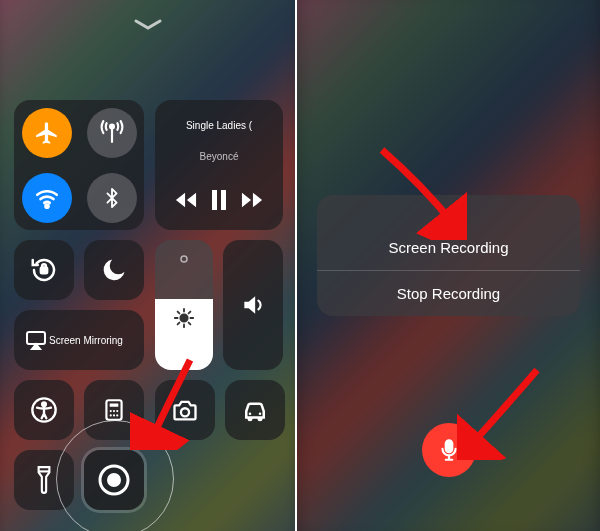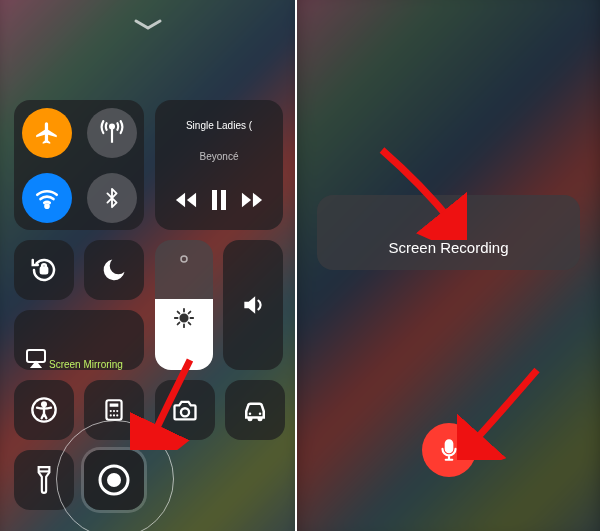--- a/index.html
+++ b/index.html
@@ -59,21 +59,21 @@
   .media .artist { font-size: 10px; color: rgba(255,255,255,.7); margin-top:20px;}
   .controls { display:flex; gap:14px; align-items:center; margin-top:4px;}
 
   .lock { left:14px; top:240px; width:60px; height:60px; display:flex;align-items:center;justify-content:center;color:#fff;}
   .dnd { left:84px; top:240px; width:60px; height:60px; display:flex;align-items:center;justify-content:center;color:#fff;}
   .brightness { left:155px; top:240px; width:58px; height:130px; background: rgba(70,70,73,.72);
     display:flex; flex-direction:column; justify-content:flex-end; overflow:hidden;}
   .brightness .fill { background:#fff; height:55%; width:100%; display:flex;align-items:flex-start;justify-content:center; padding-top:8px;}
   .brightness .icon-top { position:absolute; top:10px; left:50%; transform:translateX(-50%); color: rgba(255,255,255,.6);}
   .volume { left:223px; top:240px; width:60px; height:130px; display:flex;align-items:center;justify-content:center;color:#fff;}
-  .mirror { left:14px; top:310px; width:130px; height:60px; display:flex;align-items:flex-end;gap:1px;padding:0 10px;color:#bef264;}
+  .mirror { left:14px; top:310px; width:130px; height:60px; display:flex;align-items:center;gap:1px;padding:0 10px;color:#ffffff;}
   .mirror .lbl { font-size: 10px; line-height:1.1; }
 
   .row4 { top:380px; width:60px; height:60px; display:flex;align-items:center;justify-content:center;color:#fff;}
   .r1{left:14px;} .r2{left:84px;}  .r3{left:155px;} .r4{left:225px;}
   .row5 { top:450px; width:60px; height:60px; display:flex;align-items:center;justify-content:center;color:#fff;}
   .s1{left:14px;} .s2{left:84px; background: rgba(30,30,33,.85); box-shadow: 0 0 0 3px rgba(255,255,255,.18);}
 
   .halo {
     position:absolute; left:56px; top:420px; width:118px; height:118px;
     border:1px solid rgba(255,255,255,.6); border-radius:50%; pointer-events:none;
@@ -268,20 +268,21 @@
 </div>
 
 <div class="panel right">
   <div class="bg" style="filter:blur(14px) brightness(.65);"></div>
 
   <div class="sheet">
     <div class="head">
       <div class="rec-ico"></div>
       <div class="ttl">Screen Recording</div>
     </div>
+    <div class="btn">Stop Recording</div>
   </div>
 
   <div class="mic">
     <svg width="26" height="26" viewBox="0 0 24 24" fill="none" stroke="#fff" stroke-width="2">
         <rect x="9" y="3" width="6" height="11" rx="3" fill="#fff"></rect>
         <path d="M6 11a6 6 0 0 0 12 0M12 17v4M9 21h6" stroke-linecap="round"></path>
       </svg>
   </div>
 
   <svg class="arrow" style="left:70px;top:140px;" width="100" height="100" viewBox="0 0 100 100">

